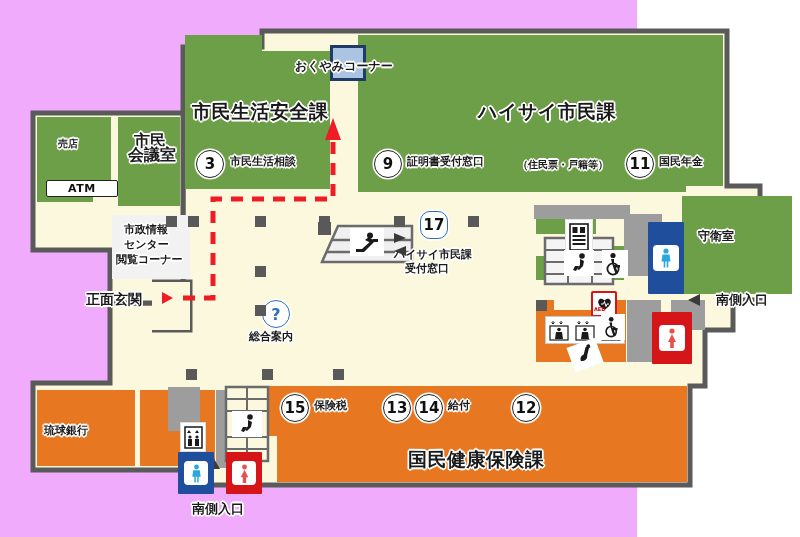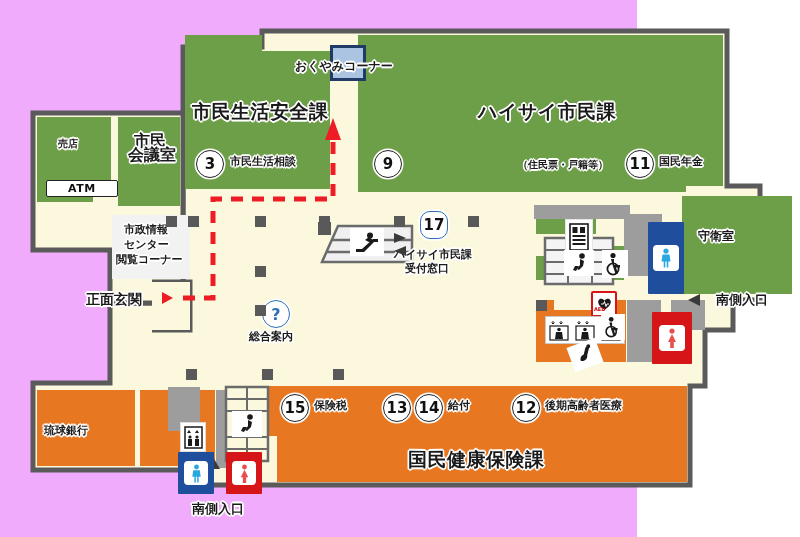--- a/index.html
+++ b/index.html
@@ -129,38 +129,38 @@
   <div class="lbl room" style="left:698px;top:229px;font-size:12px">守衛室</div>
 
   <div class="lbl small" style="left:124px;top:223px">市政情報</div>
   <div class="lbl small" style="left:124px;top:238px">センター</div>
   <div class="lbl small" style="left:116px;top:253px">閲覧コーナー</div>
 
   <div class="num" style="left:196px;top:150px">3</div>
   <div class="lbl cnt" style="left:230px;top:154px">市民生活相談</div>
 
   <div class="num" style="left:374px;top:150px">9</div>
+  <div class="lbl cnt" style="left:407px;top:154px">証明書受付窓口</div>
   <div class="lbl tiny" style="left:518px;top:158px">（住民票・戸籍等）</div>
 
   <div class="num" style="left:626px;top:150px">11</div>
   <div class="lbl cnt" style="left:659px;top:154px">国民年金</div>
 
   <div class="num blue" style="left:420px;top:211px">17</div>
   <div class="lbl small" style="left:394px;top:248px">ハイサイ市民課</div>
   <div class="lbl small" style="left:405px;top:262px">受付窓口</div>
 
   <div class="num" style="left:281px;top:394px">15</div>
   <div class="lbl cnt" style="left:314px;top:398px">保険税</div>
 
   <div class="num" style="left:383px;top:394px">13</div>
   <div class="num" style="left:415px;top:394px">14</div>
   <div class="lbl cnt" style="left:448px;top:398px">給付</div>
 
   <div class="num" style="left:512px;top:394px">12</div>
-  <div class="lbl cnt" style="left:545px;top:398px">後期高齢者医療</div>
 
   <div class="num q" style="left:262px;top:300px">?</div>
   <div class="lbl small" style="left:249px;top:330px">総合案内</div>
 
   <div class="lbl" style="left:86px;top:291px;font-size:14px">正面玄関</div>
   <div class="lbl" style="left:716px;top:291px;font-size:13px">南側入口</div>
   <div class="lbl" style="left:192px;top:500px;font-size:13px">南側入口</div>
 
   <div class="sq" style="left:188px;top:216px"></div>
   <div class="sq" style="left:255px;top:216px"></div>

